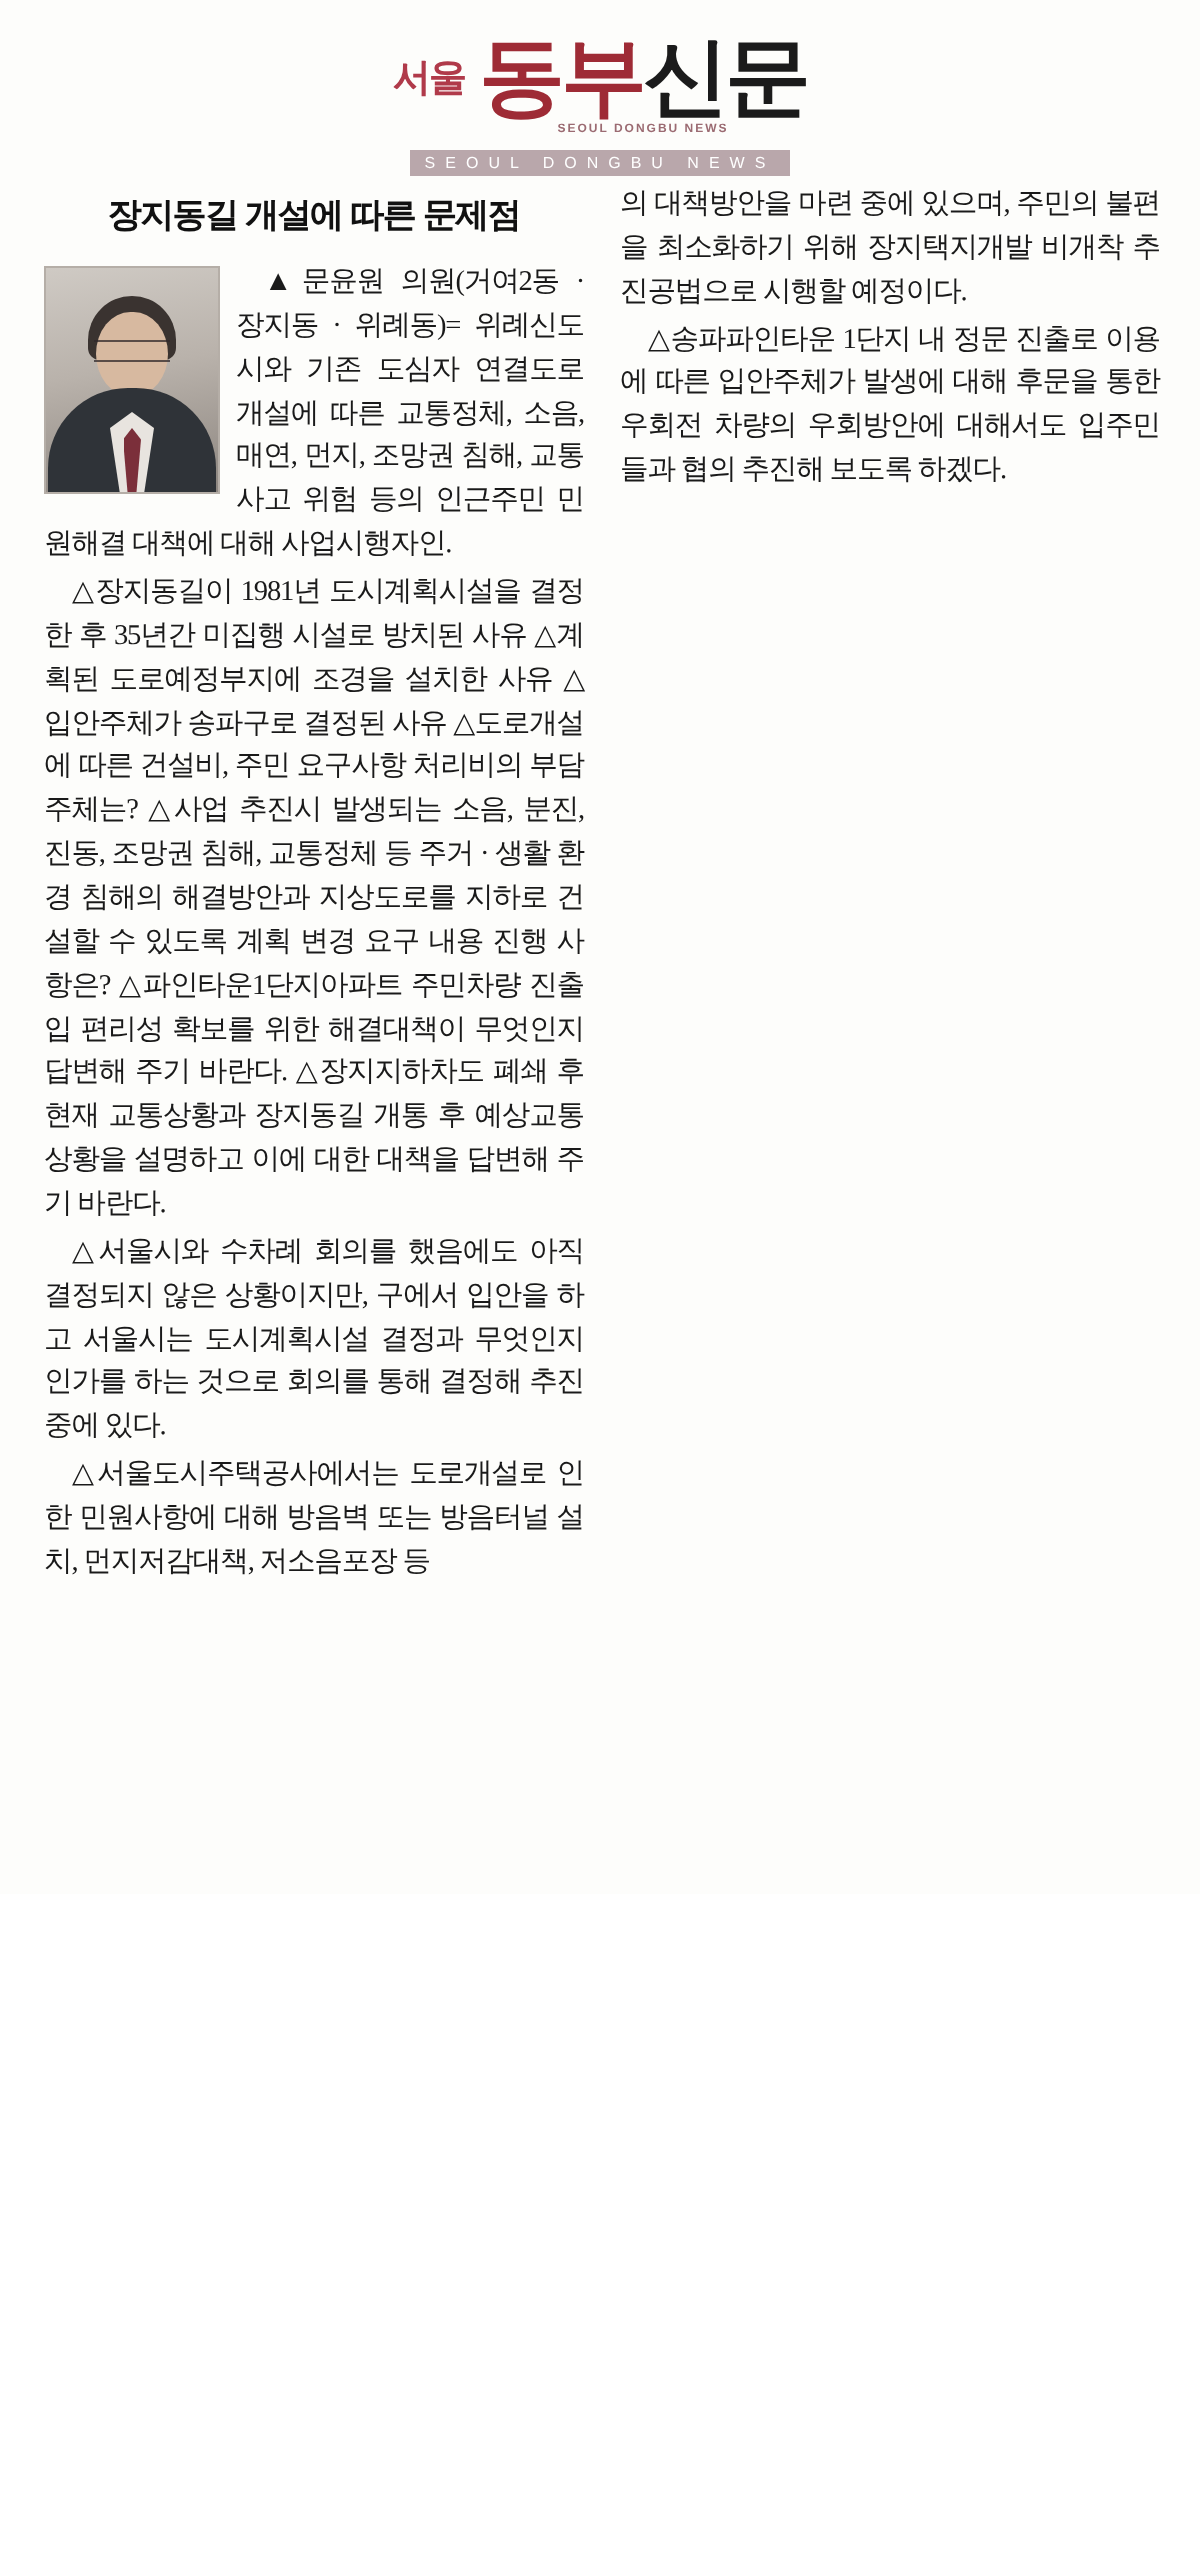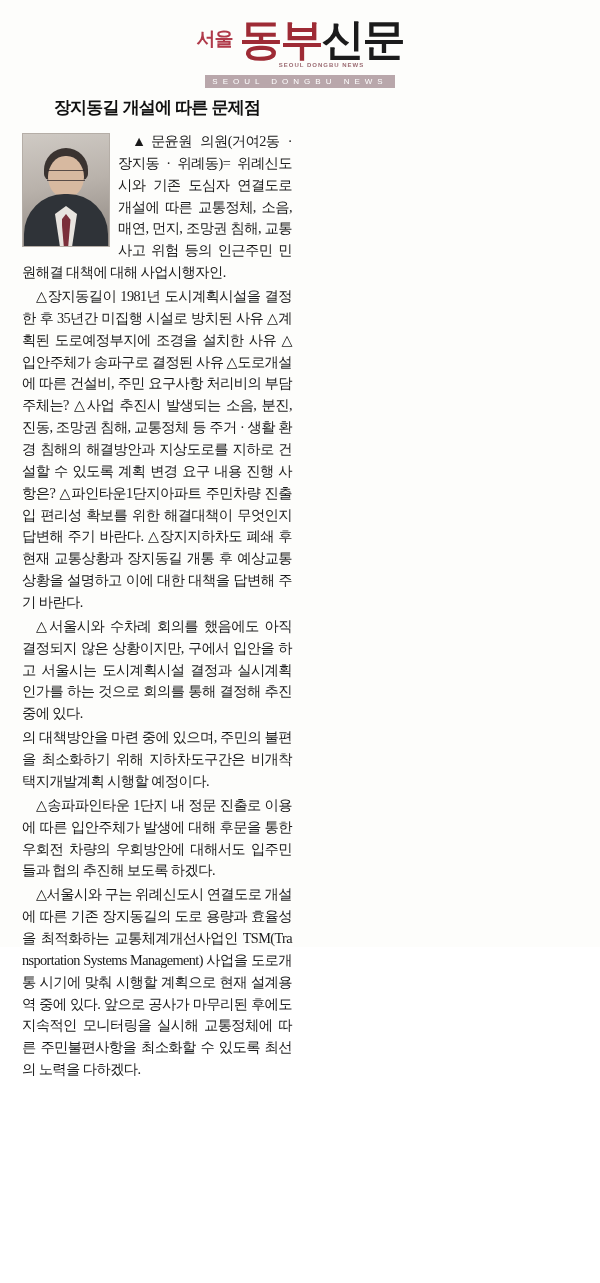--- a/index.html
+++ b/index.html
@@ -86,22 +86,22 @@
     color: #111;
     letter-spacing: -0.5px;
     margin-top: 28px;
     margin-bottom: 16px;
   }
 
   
   .columns {
     display: flex;
     padding: 0 22px;
+    gap: 18px;
     align-items: flex-start;
-    flex-direction: column;
   }
   .col {
     width: 270px;
     flex: 0 0 270px;
   }
   .headline {
     font-family: "Liberation Sans", sans-serif;
     font-size: 17px;
     font-weight: bold;
     letter-spacing: -0.8px;
@@ -219,23 +219,23 @@
         <div class="hair"></div>
         <div class="face"></div>
         <div class="glasses"></div>
         <div class="body-suit"></div>
         <div class="shirt"></div>
         <div class="tie"></div>
       </div>
 
       <p class="body indent">▲문윤원 의원(거여2동 · 장지동 · 위례동)= 위례신도시와 기존 도심자 연결도로 개설에 따른 교통정체, 소음, 매연, 먼지, 조망권 침해, 교통사고 위험 등의 인근주민 민원해결 대책에 대해 사업시행자인.</p>
       <p class="body indent">△장지동길이 1981년 도시계획시설을 결정한 후 35년간 미집행 시설로 방치된 사유 △계획된 도로예정부지에 조경을 설치한 사유 △입안주체가 송파구로 결정된 사유 △도로개설에 따른 건설비, 주민 요구사항 처리비의 부담 주체는? △사업 추진시 발생되는 소음, 분진, 진동, 조망권 침해, 교통정체 등 주거 · 생활 환경 침해의 해결방안과 지상도로를 지하로 건설할 수 있도록 계획 변경 요구 내용 진행 사항은? △파인타운1단지아파트 주민차량 진출입 편리성 확보를 위한 해결대책이 무엇인지 답변해 주기 바란다. △장지지하차도 폐쇄 후 현재 교통상황과 장지동길 개통 후 예상교통상황을 설명하고 이에 대한 대책을 답변해 주기 바란다.</p>
-      <p class="body indent">△서울시와 수차례 회의를 했음에도 아직 결정되지 않은 상황이지만, 구에서 입안을 하고 서울시는 도시계획시설 결정과 실시계획 인가를 하는 것으로 회의를 통해 결정해 추진 중에 있다.</p>
+      <p class="body indent">△서울시와 수차례 회의를 했음에도 아직 결정되지 않은 상황이지만, 구에서 입안을 하고 서울시는 도시계획시설 결정과 무엇인지 인가를 하는 것으로 회의를 통해 결정해 추진 중에 있다.</p>
+      <p class="body indent">△서울도시주택공사에서는 도로개설로 인한 민원사항에 대해 방음벽 또는 방음터널 설치, 먼지저감대책, 저소음포장 등</p>
     </div>
 
     <div class="col">
-      <p class="body">의 대책방안을 마련 중에 있으며, 주민의 불편을 최소화하기 위해 지하차도구간은 비개착 택지개발계획 시행할 예정이다.</p>
+      <p class="body">의 대책방안을 마련 중에 있으며, 주민의 불편을 최소화하기 위해 장지택지개발 비개착 추진공법으로 시행할 예정이다.</p>
       <p class="body indent">△송파파인타운 1단지 내 정문 진출로 이용에 따른 입안주체가 발생에 대해 후문을 통한 우회전 차량의 우회방안에 대해서도 입주민들과 협의 추진해 보도록 하겠다.</p>
-      <p class="body indent">△서울시와 구는 위례신도시 연결도로 개설에 따른 기존 장지동길의 도로 용량과 효율성을 최적화하는 교통체계개선사업인 TSM(Transportation Systems Management) 사업을 도로개통 시기에 맞춰 시행할 계획으로 현재 설계용역 중에 있다. 앞으로 공사가 마무리된 후에도 지속적인 모니터링을 실시해 교통정체에 따른 주민불편사항을 최소화할 수 있도록 최선의 노력을 다하겠다.</p>
     </div>
 
   </div>
 </div>
 
 </body></html>

